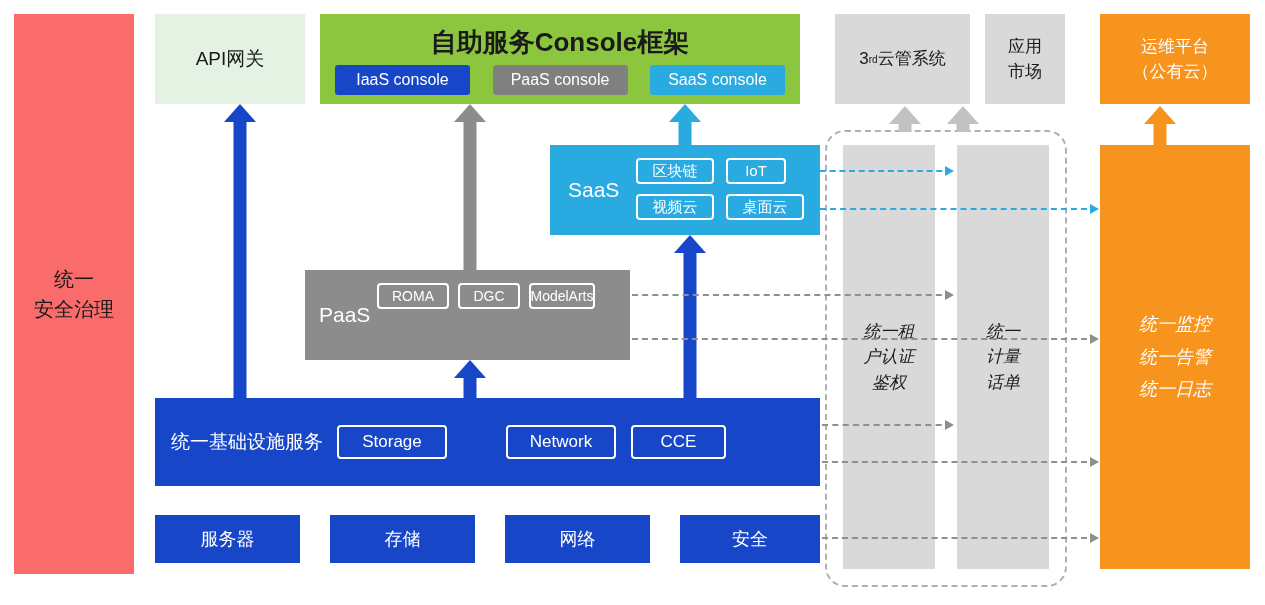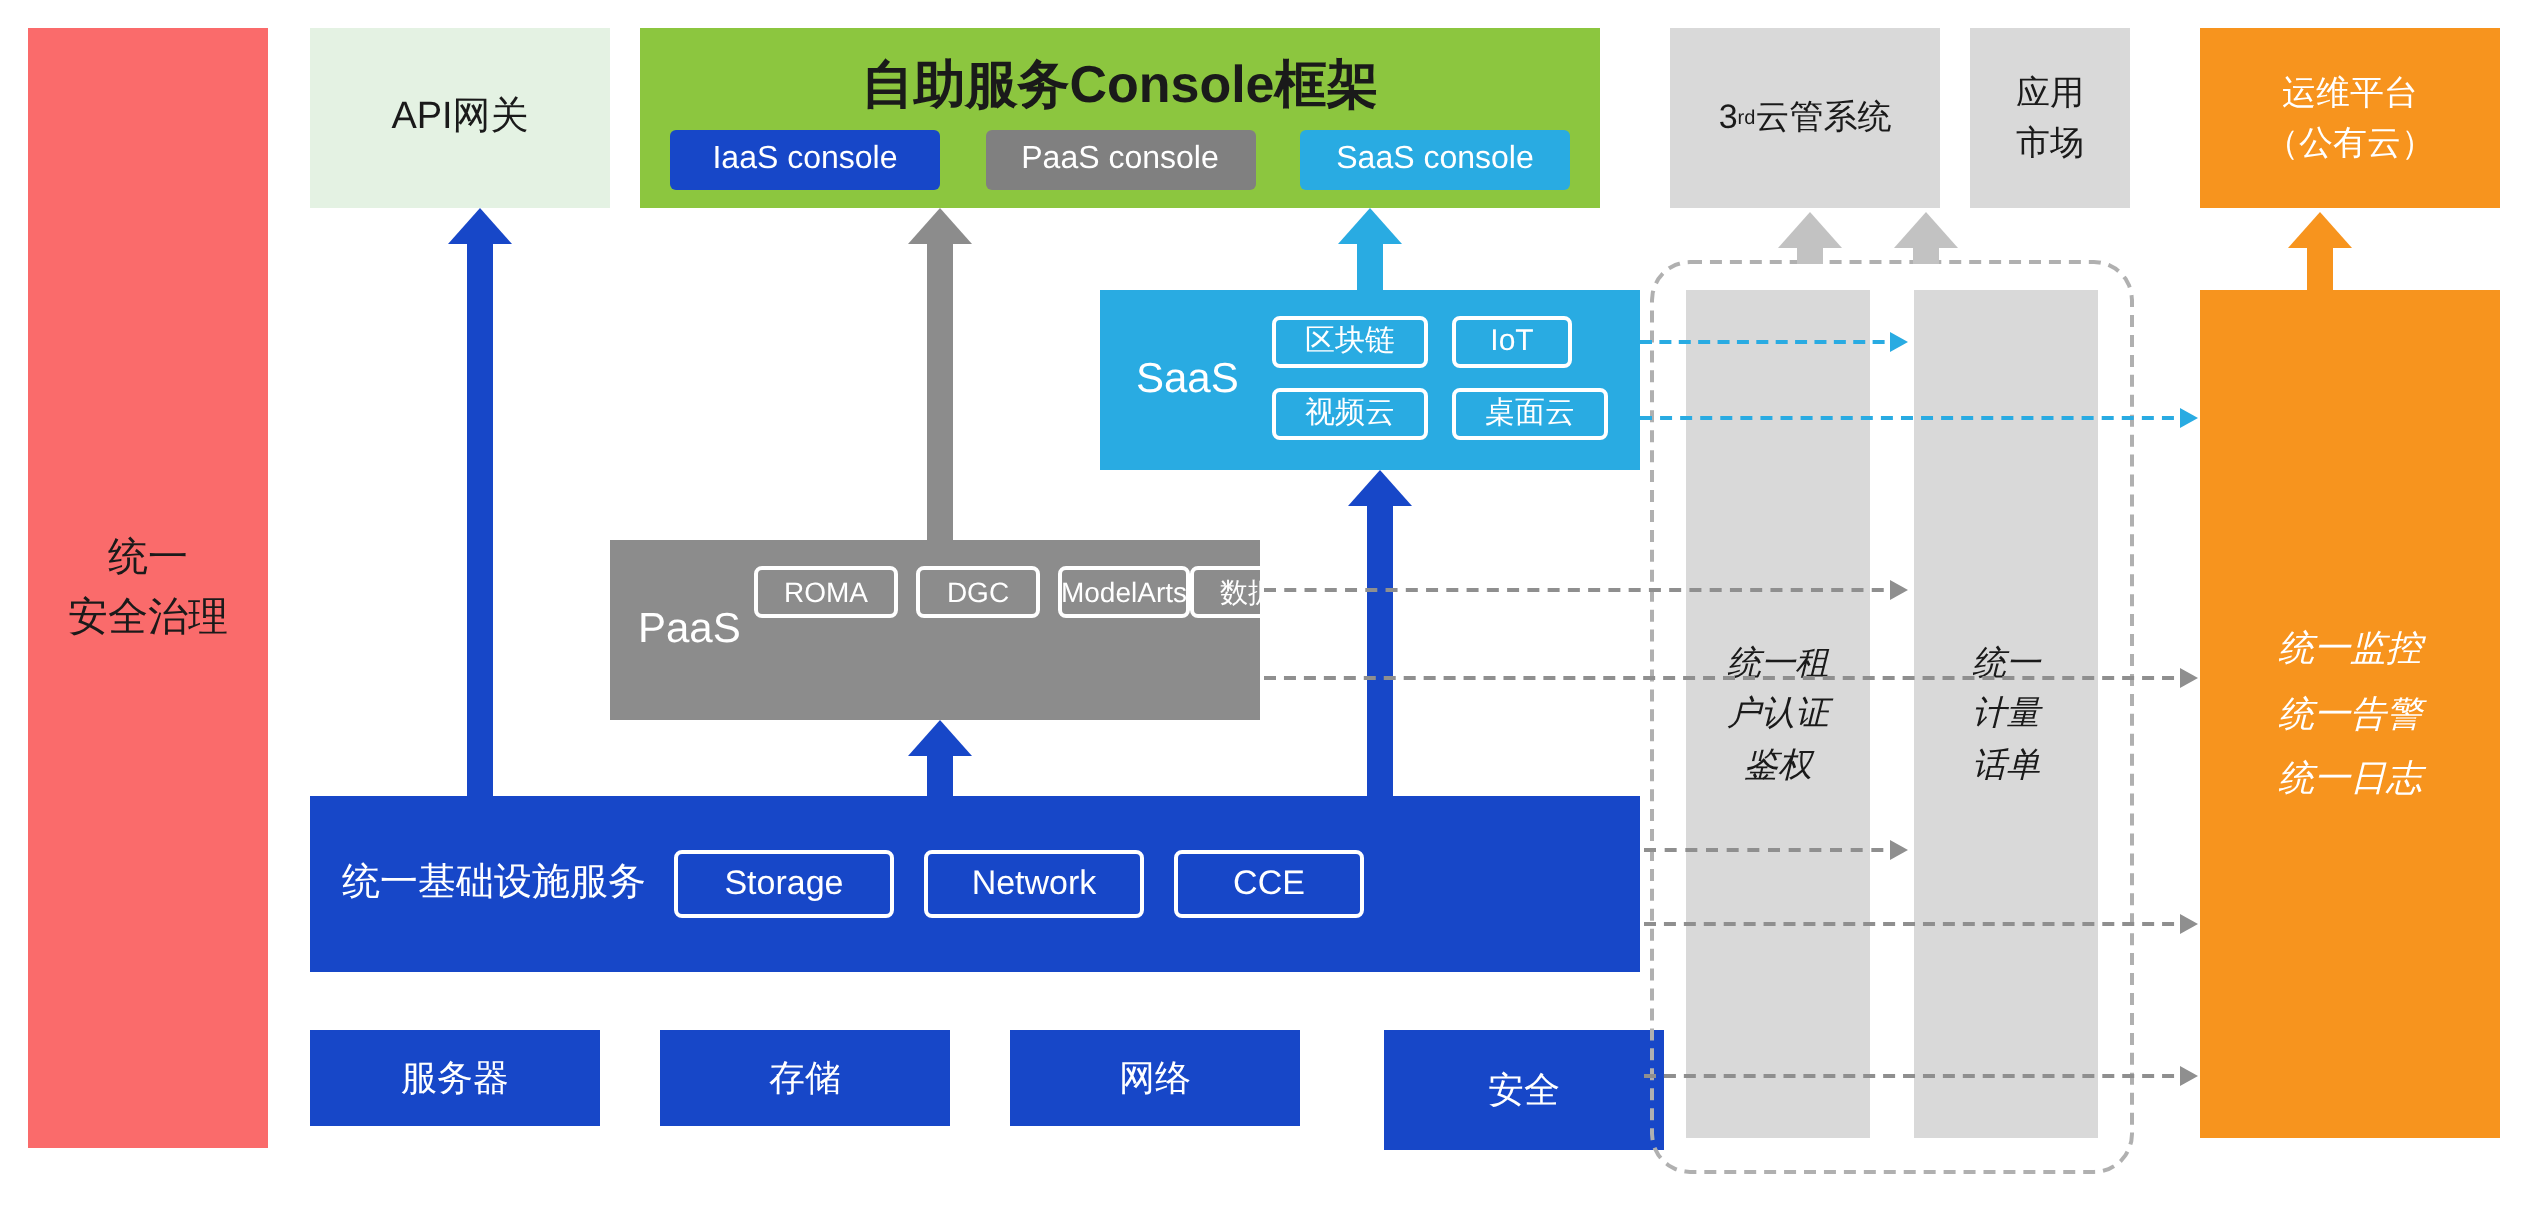--- a/index.html
+++ b/index.html
@@ -84,41 +84,36 @@
   </div>
 
   <div class="box" style="left:305px;top:270px;width:325px;height:90px;background:var(--gray);justify-content:flex-start;padding-left:14px;">
     <div class="wt" style="font-size:21px;">PaaS</div>
     <div style="position:absolute;left:72px;top:13px;display:flex;">
       <div style="display:flex;gap:9px;">
         <div class="chip" style="width:72px;height:26px;font-size:14px;">ROMA</div>
         <div class="chip" style="width:62px;height:26px;font-size:14px;">DGC</div>
         <div class="chip" style="width:66px;height:26px;font-size:14px;">ModelArts</div>
       </div>
-      <div style="display:flex;gap:9px;">
-        <div class="chip" style="width:72px;height:26px;font-size:14px;">数据库</div>
-        <div class="chip" style="width:62px;height:26px;font-size:14px;">缓存</div>
-        <div class="chip" style="width:86px;height:26px;font-size:14px;">大数据</div>
-      </div>
     </div>
   </div>
 
   <div class="box" style="left:155px;top:398px;width:665px;height:88px;background:var(--blue);justify-content:flex-start;padding-left:16px;">
     <div class="wt" style="font-size:19px;white-space:nowrap;">统一基础设施服务</div>
     <div style="display:flex;gap:15px;margin-left:14px;">
       <div class="chip" style="width:110px;height:34px;font-size:17px;">Storage</div>
-      <div class="chip" style="width:110px;height:34px;font-size:17px;">Network</div>
+      <div class="chip" style="width:110px;height:34px;font-size:17px;margin-left:44px;">Network</div>
       <div class="chip" style="width:95px;height:34px;font-size:17px;">CCE</div>
     </div>
   </div>
 
   <div class="box wt" style="left:155px;top:515px;width:145px;height:48px;background:var(--blue);font-size:18px;">服务器</div>
   <div class="box wt" style="left:330px;top:515px;width:145px;height:48px;background:var(--blue);font-size:18px;">存储</div>
   <div class="box wt" style="left:505px;top:515px;width:145px;height:48px;background:var(--blue);font-size:18px;">网络</div>
-  <div class="box wt" style="left:680px;top:515px;width:140px;height:60px;background:var(--blue);font-size:18px;margin-left:12px;">安全</div>
+  <div class="box wt" style="left:680px;top:515px;width:140px;height:48px;background:var(--blue);font-size:18px;">安全</div>
 
   <div class="dashframe" style="left:825px;top:130px;width:242px;height:457px;"></div>
 
   <div class="box dk zbar" style="left:843px;top:145px;width:92px;height:424px;background:var(--lightgray);font-size:17px;">统一租
 户认证
 鉴权</div>
   <div class="box dk zbar" style="left:957px;top:145px;width:92px;height:424px;background:var(--lightgray);font-size:17px;">统一
 计量
 话单</div>
 

